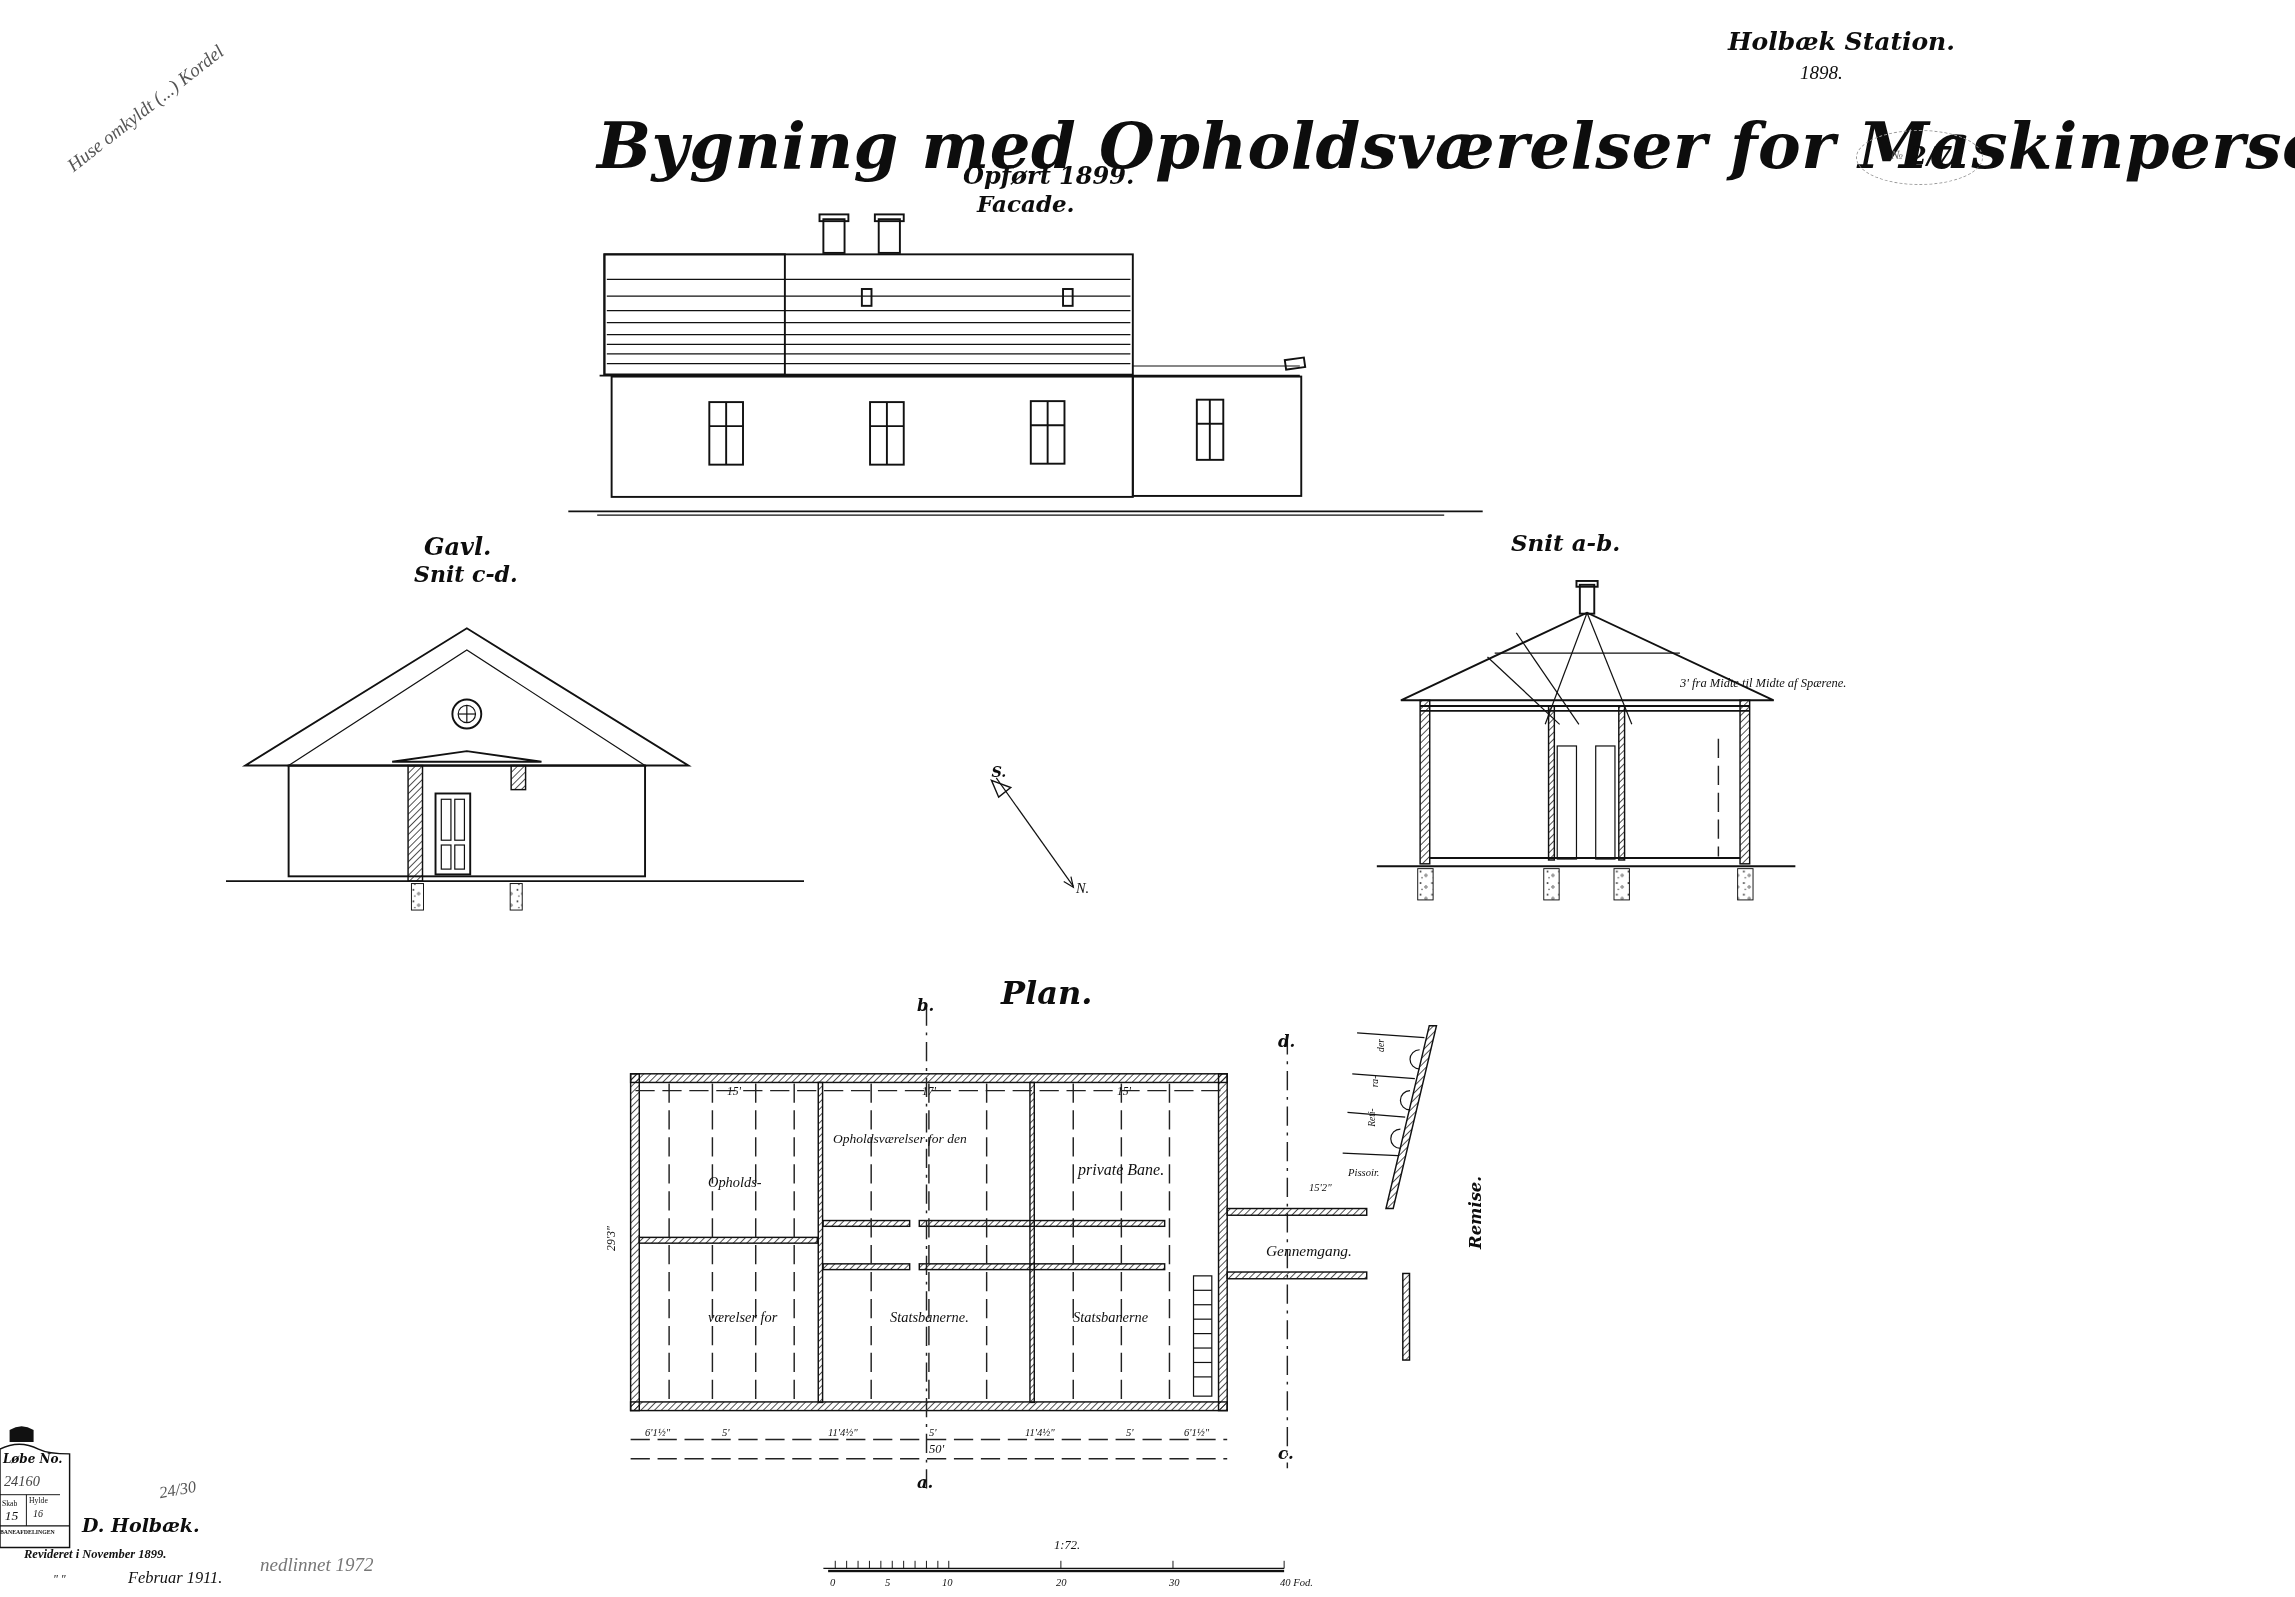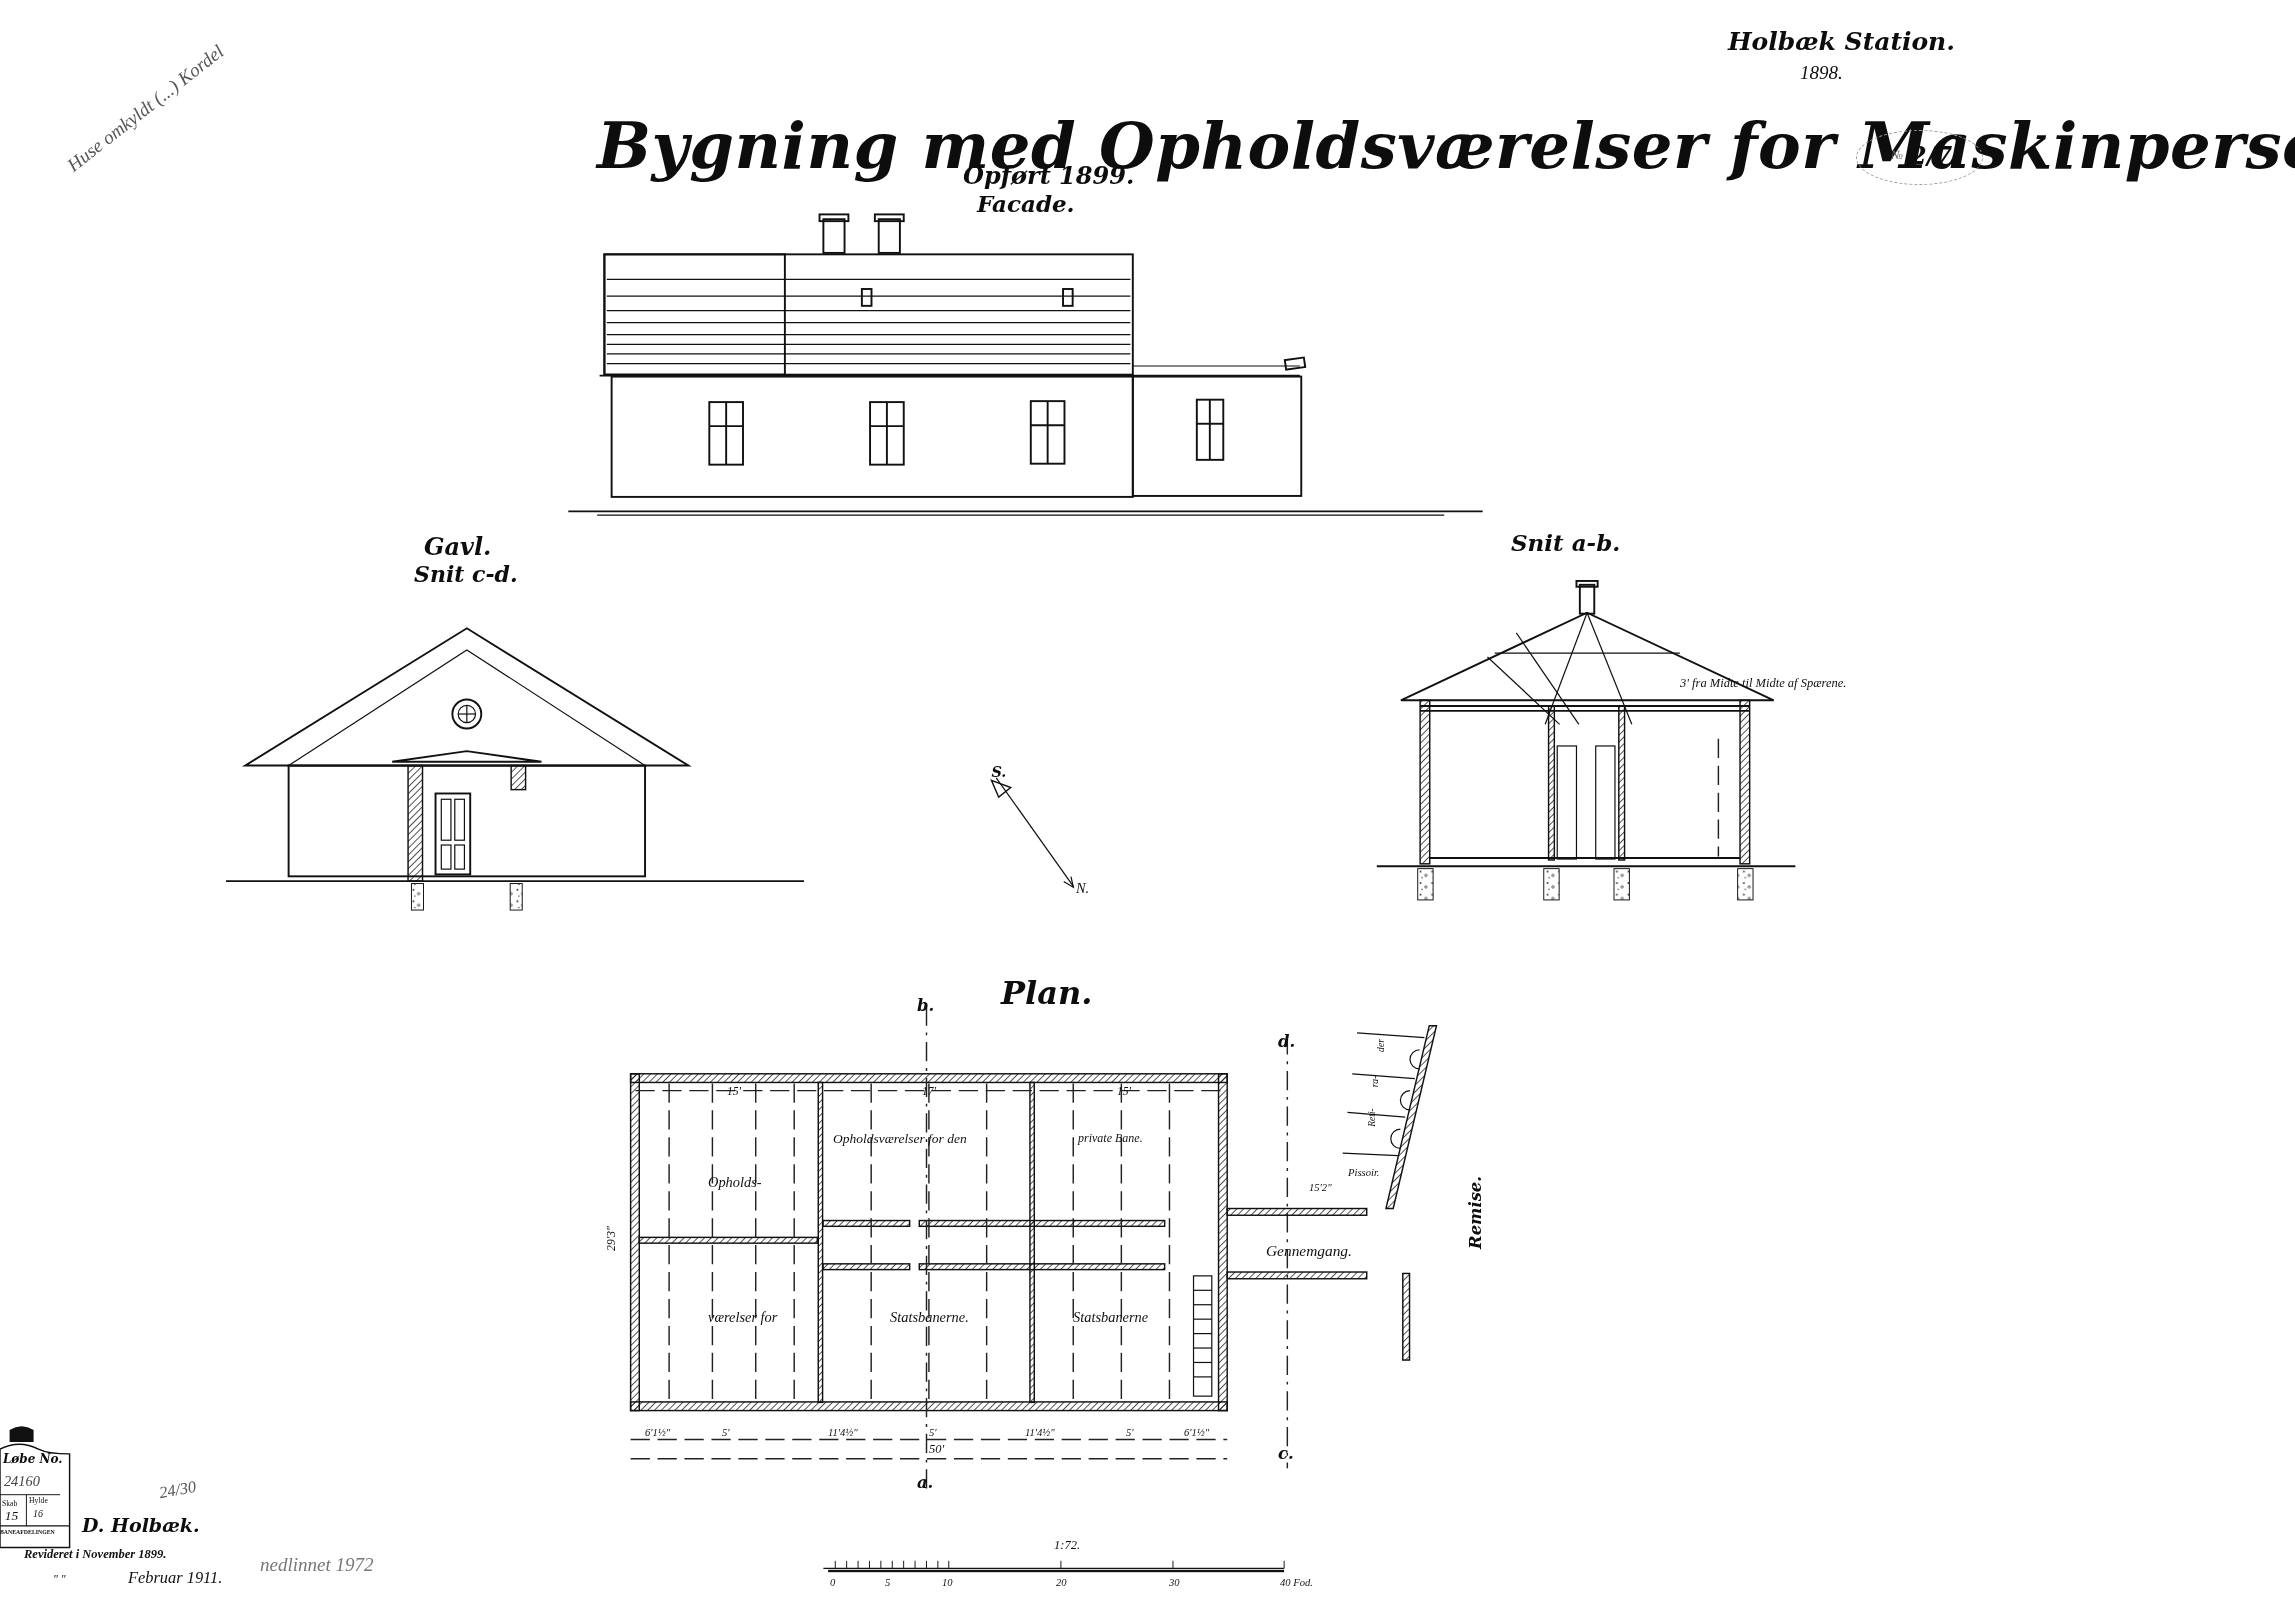--- a/index.html
+++ b/index.html
@@ -227,21 +227,21 @@
 </svg>
 
 <div class="abs script" style="left:917px; top:996px; font-size:16.4px;">b.</div>
 <div class="abs script" style="left:1278px; top:1032px; font-size:16.4px;">d.</div>
 <div class="abs script" style="left:917px; top:1473px; font-size:16.4px;">a.</div>
 <div class="abs script" style="left:1278px; top:1444px; font-size:16.4px;">c.</div>
 
 <div class="abs plain" style="left:708px; top:1174px; font-size:14.4px;">Opholds-</div>
 <div class="abs plain" style="left:708px; top:1309px; font-size:14.4px;">værelser for</div>
 <div class="abs plain" style="left:833px; top:1131px; font-size:13.5px;">Opholdsværelser for den</div>
-<div class="abs plain" style="left:1078px; top:1131px; font-size:12px;font-family:Liberation Serif, serif;">private Bane.</div>
+<div class="abs plain" style="left:1078px; top:1161px; font-size:16px;font-family:Liberation Serif, serif;">private Bane.</div>
 <div class="abs plain" style="left:890px; top:1309px; font-size:14.4px;">Statsbanerne.</div>
 <div class="abs plain" style="left:1073px; top:1309px; font-size:14.4px;">Statsbanerne</div>
 <div class="abs plain" style="left:1266px; top:1242px; font-size:15.4px;">Gennemgang.</div>
 <div class="abs plain" style="left:1348px; top:1167px; font-size:10.6px;">Pissoir.</div>
 <div class="abs plain" style="left:1362px; top:1112px; font-size:9.6px; transform:rotate(-90deg);">Reti-</div>
 <div class="abs plain" style="left:1369px; top:1076px; font-size:9.6px; transform:rotate(-90deg);">ra-</div>
 <div class="abs plain" style="left:1374px; top:1040px; font-size:9.6px; transform:rotate(-90deg);">der</div>
 <div class="abs script" style="left:1439px; top:1203px; font-size:16.4px; transform:rotate(-90deg);">Remise.</div>
 
 <div class="abs plain" style="left:727px; top:1085px; font-size:11.6px;">15'</div>

